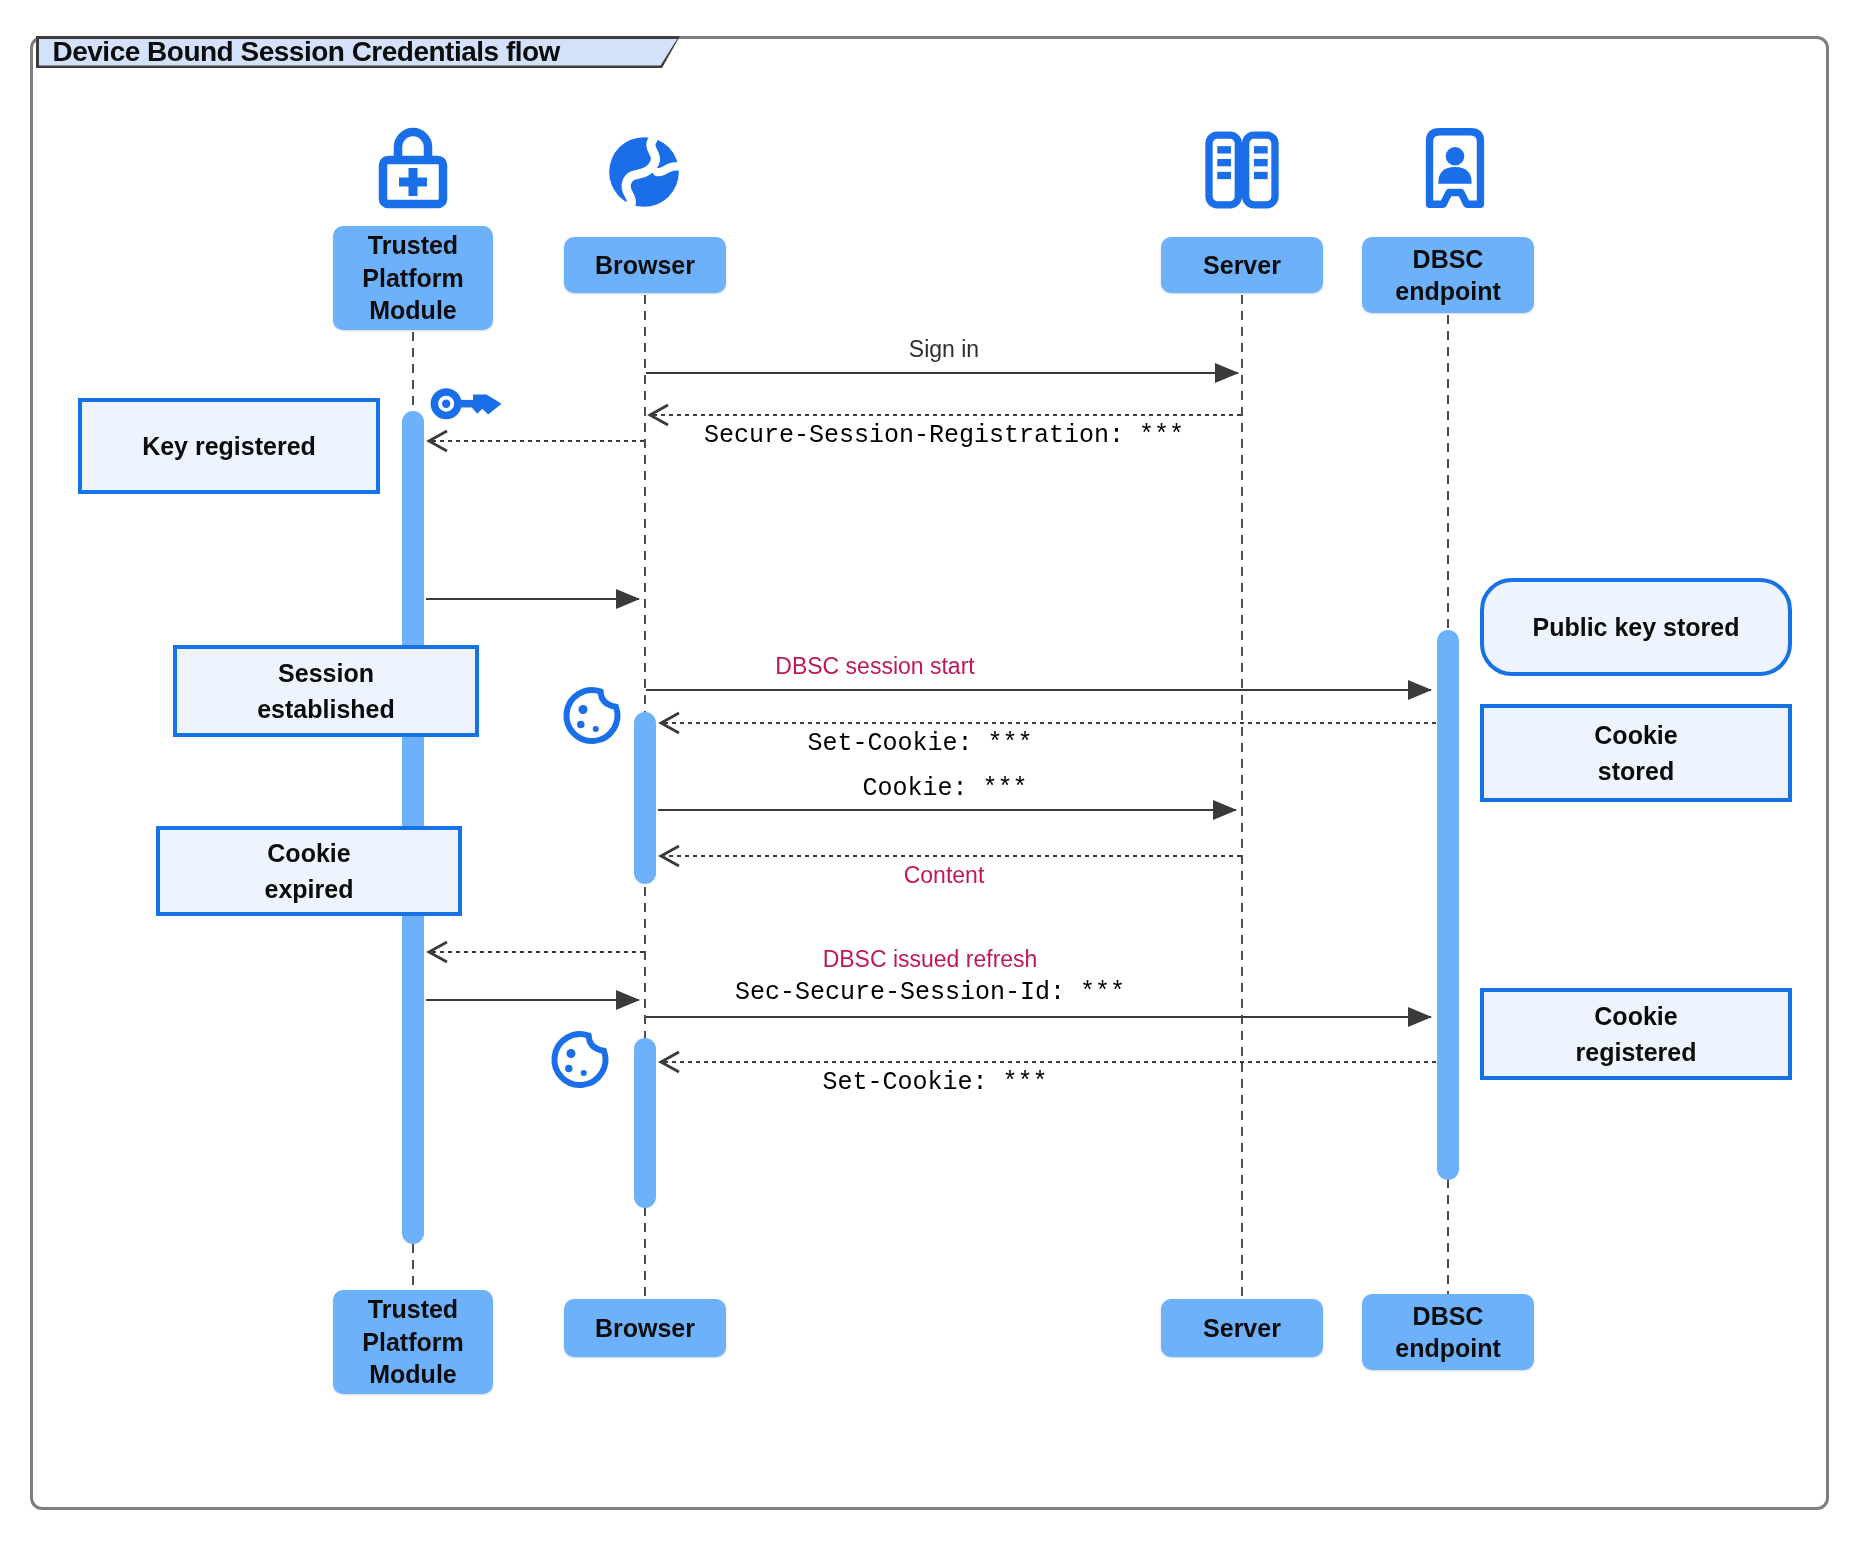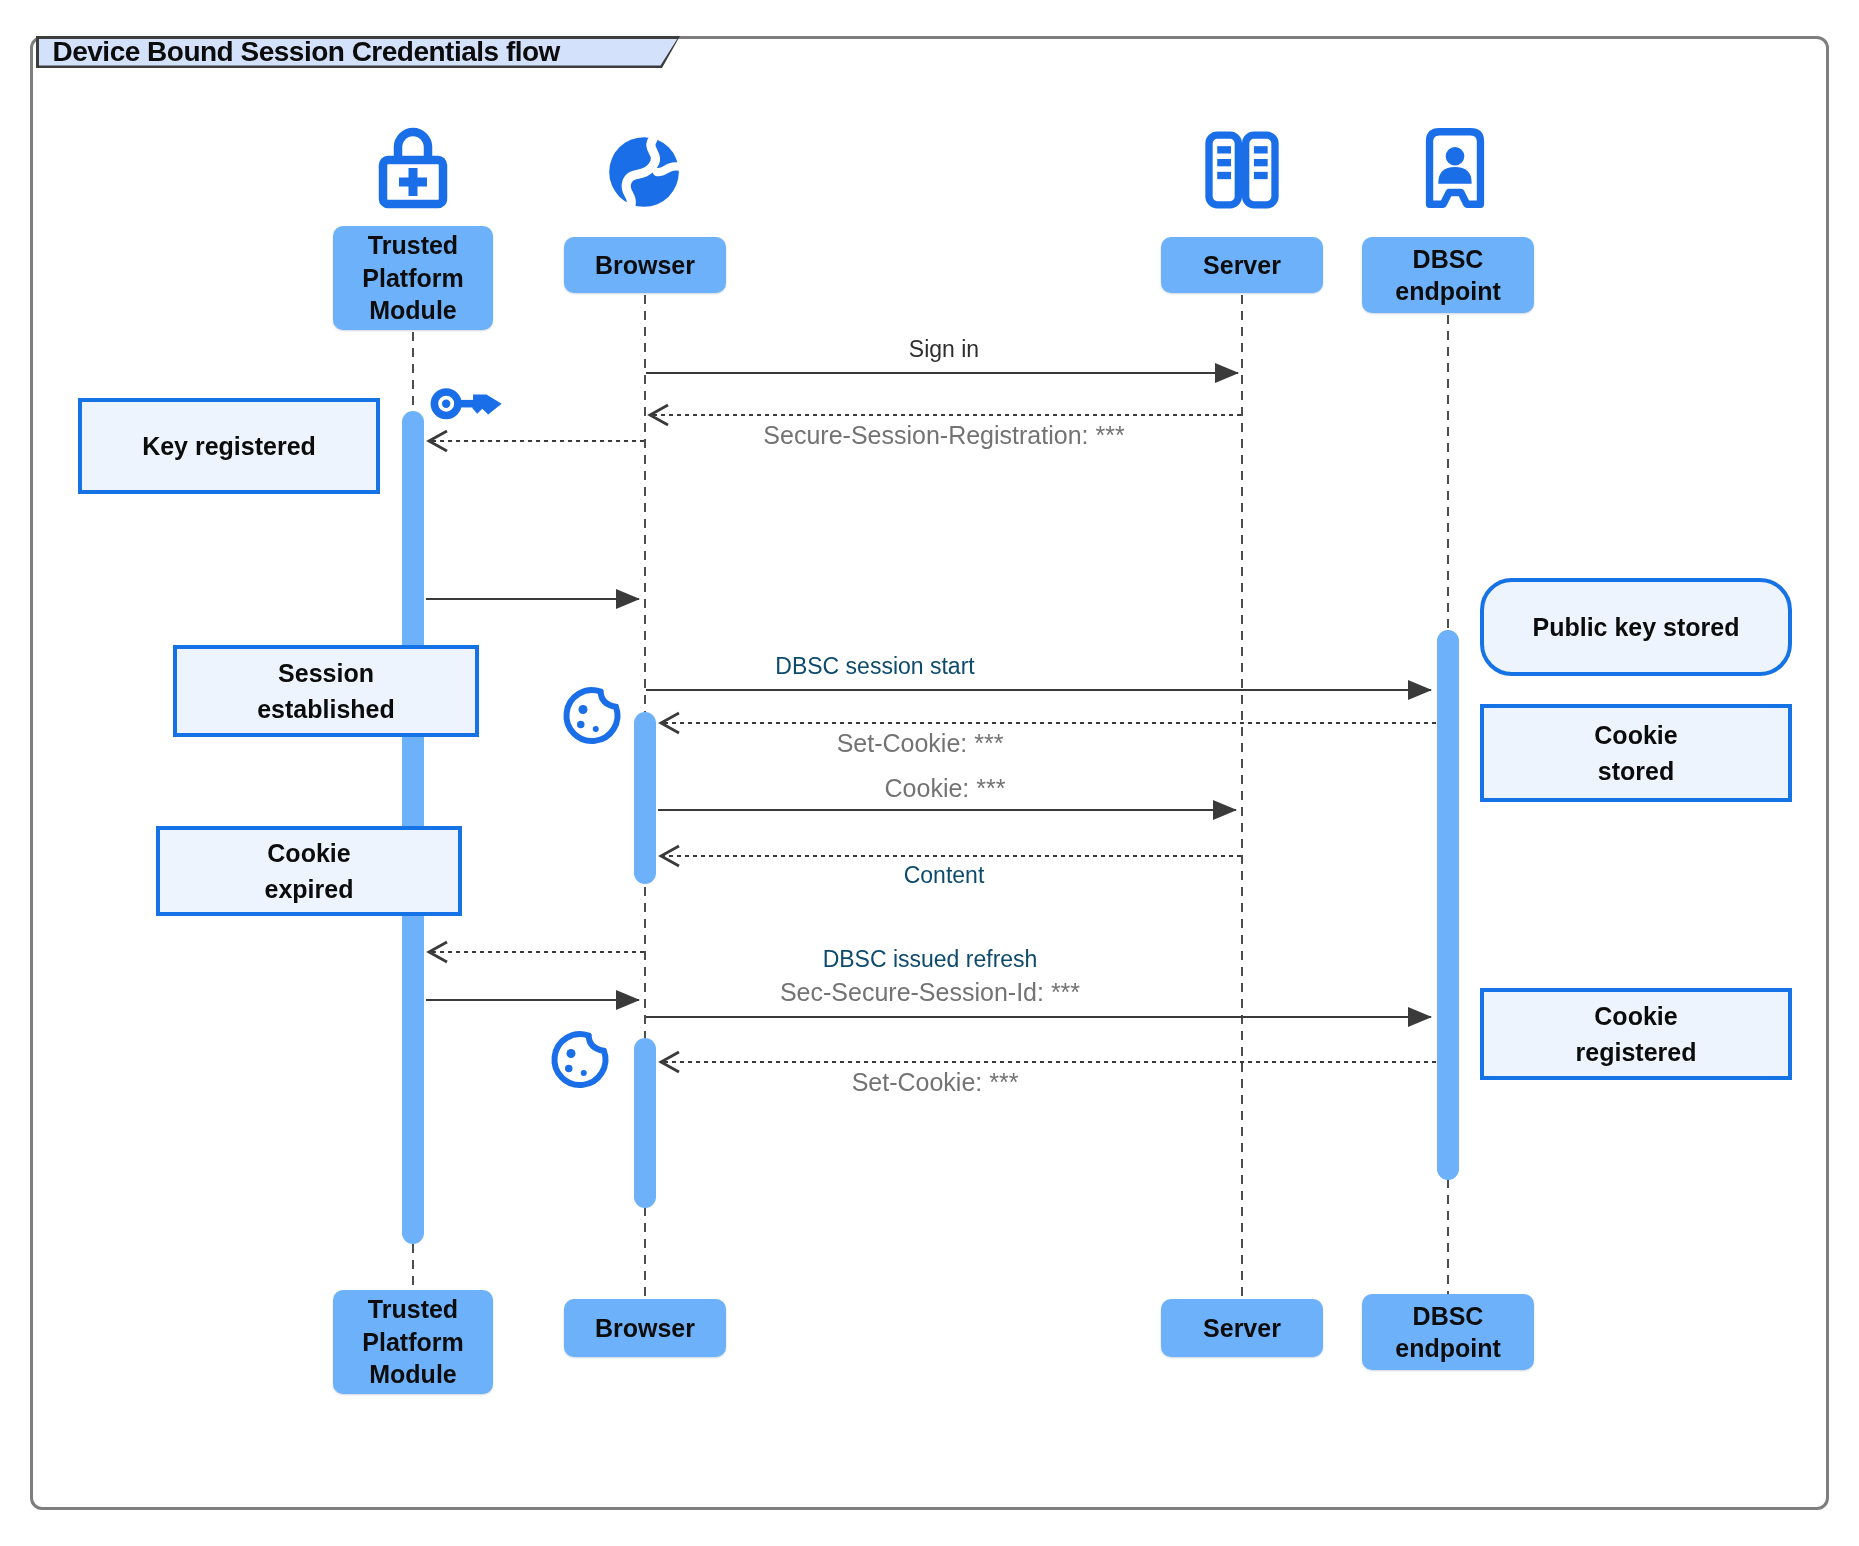--- a/index.html
+++ b/index.html
@@ -35,25 +35,25 @@
     position:absolute;background:#eef4fd;border:4px solid #1573e6;
     display:flex;flex-direction:column;align-items:center;justify-content:center;
     text-align:center;font-size:25px;font-weight:bold;color:#0c0c0c;line-height:1.45;
     box-sizing:border-box;z-index:6;
   }
   .bar{
     position:absolute;width:22px;background:#6db1fb;border-radius:11px;z-index:4;
   }
   .mlabel{
     position:absolute;transform:translateX(-50%);white-space:nowrap;z-index:7;
-    font-size:23px;color:#0c4a6e;
+    font-size:23px;color:#be185d;
   }
   .mlabel.dark{color:#2e2e2e;}
   .mono{
-    font-family:Liberation Sans, sans-serif;font-size:25px;color:#737373;
+    font-family:Liberation Mono, monospace;font-size:25px;color:#000000;
   }
   #wires{position:absolute;left:0;top:0;z-index:3;}
   .noteline{display:block;}
 </style>
 </head>
 <body>
 
 <div id="canvas">
   <div class="frame"></div>
 

